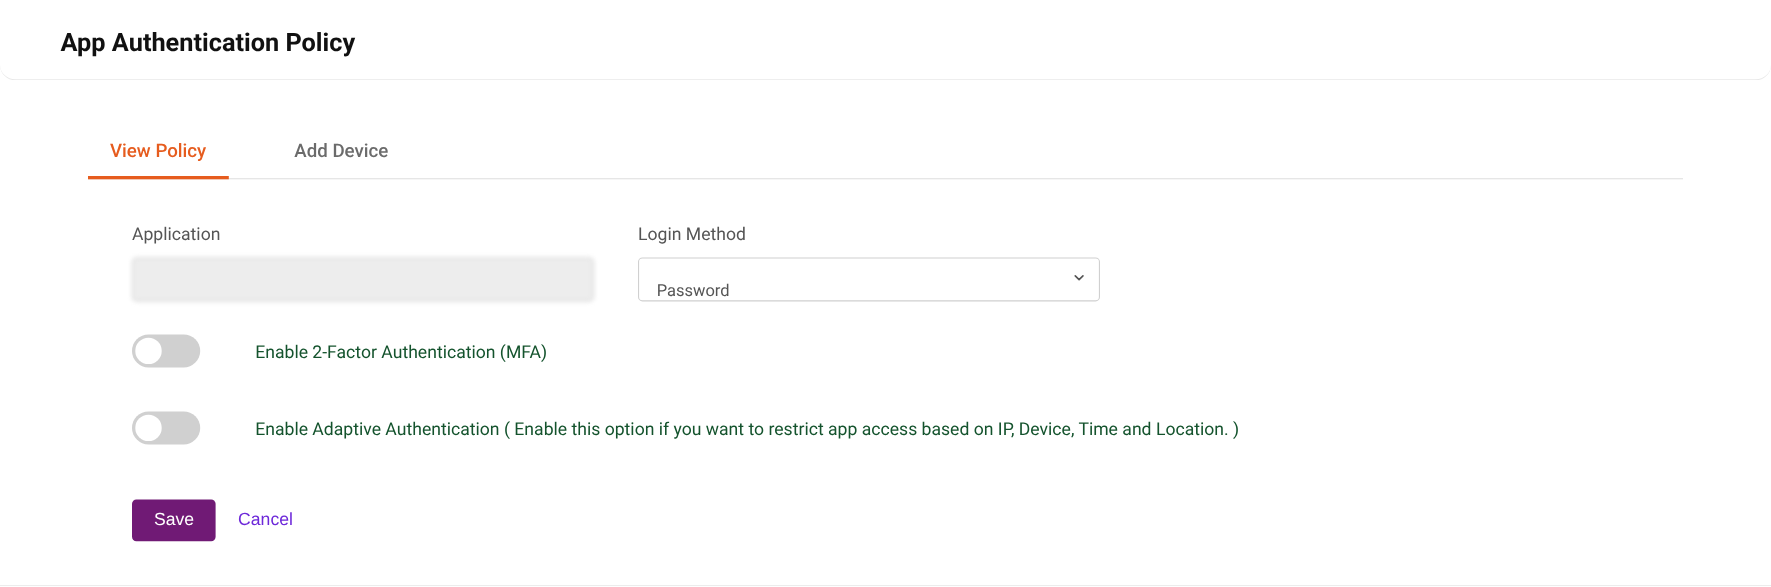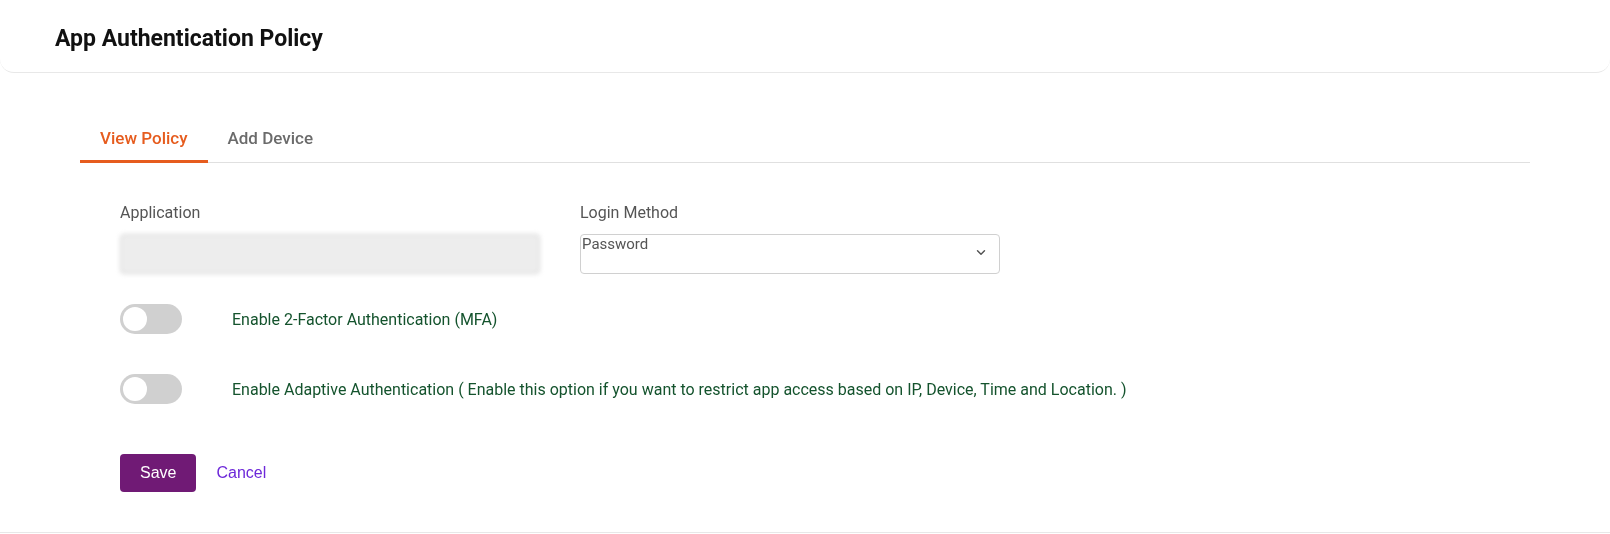--- a/index.html
+++ b/index.html
@@ -20,20 +20,21 @@
     .page-title {
       font-size: 23px;
       font-weight: 700;
       color: #111111;
     }
     .content {
       padding: 0 80px 0 80px;
     }
     .tab-bar {
       display: flex;
+      gap: 40px;
       border-bottom: 1px solid #e0e0e0;
       margin-top: 45px;
     }
     .tab {
       padding: 10px 20px 12px 20px;
       font-size: 17px;
       font-weight: 500;
       color: #6b6b6b;
       cursor: pointer;
       margin-bottom: -1px;
@@ -71,28 +72,28 @@
       color: #b9b9b9;
       filter: blur(2px);
     }
     .select-wrap {
       position: relative;
       height: 40px;
     }
     .select-box {
       width: 100%;
       height: 40px;
-      padding: 0 1px;
+      padding: 0 16px;
       font-size: 15px;
       color: #555555;
       background: #ffffff;
       border: 1px solid #d0d0d0;
       border-radius: 4px;
       display: flex;
-      align-items: flex-start;
+      align-items: flex-end;
       cursor: pointer;
     }
     .chevron {
       position: absolute;
       right: 12px;
       top: 50%;
       transform: translateY(-50%);
       pointer-events: none;
       color: #555555;
     }

